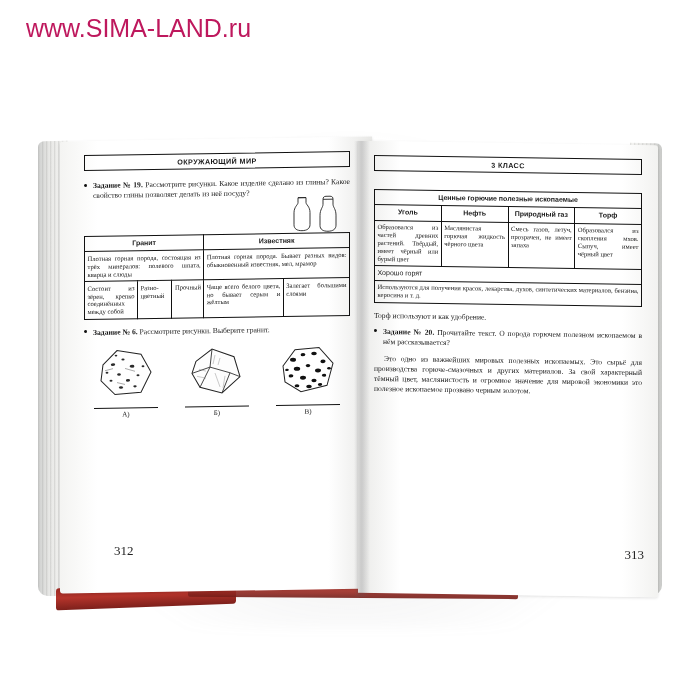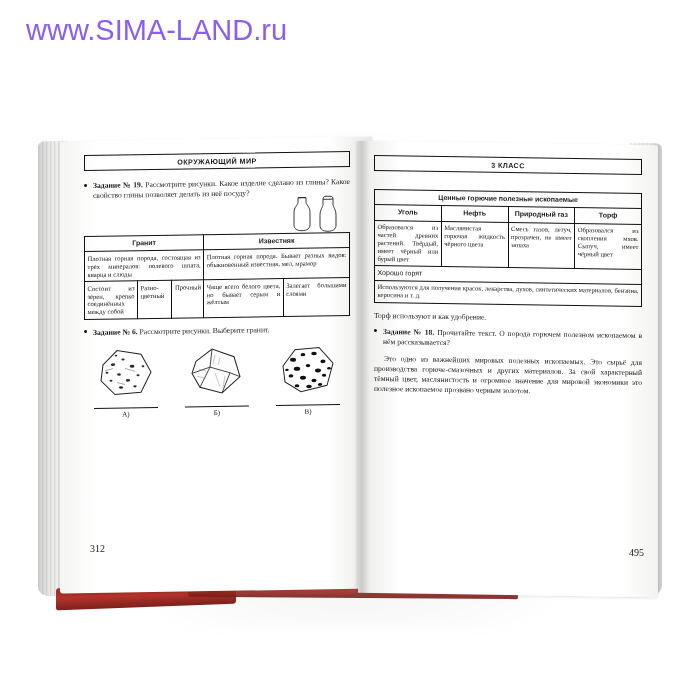--- a/index.html
+++ b/index.html
@@ -14,23 +14,23 @@
     font-family: "Liberation Sans", sans-serif;
     position: relative;
   }
 
   
   .watermark {
     position: absolute;
     top: 14px;
     left: 26px;
     font-family: "Liberation Sans", sans-serif;
-    font-size: 29px;
+    font-size: 25px;
     letter-spacing: 0px;
-    color: #8b5cf6;
+    color: #be185d;
     font-weight: 400;
     white-space: nowrap;
     z-index: 50;
   }
 
   
   .photo {
     position: absolute;
     left: 0;
     top: 0;
@@ -261,23 +261,24 @@
     font-family: "Liberation Serif", serif;
     margin-top: 2px;
   }
   .rock-rule {
     border-top: 1px solid #111;
     margin: 3px 4px 2px;
   }
 
   .folio {
     position: absolute;
-    font-size: 10px;
+    font-size: 13px;
     font-family: "Liberation Serif", serif;
     color: #222;
+    margin-left: 24px;
   }
   .folio-left { left: 52px; top: 410px; }
   .folio-right { right: 18px; top: 414px; }
 
   .goryat {
     text-align: center;
     font-family: "Liberation Sans", sans-serif;
     font-weight: bold;
     font-size: 7px;
   }
@@ -475,26 +476,26 @@
             <td colspan="4">Используются для получения красок, лекарства, духов, синтетических материалов, бензина, керосина и т. д.</td>
           </tr>
         </tbody>
           </table>
       </div>
 
       <div class="para noind">Торф используют и как удобрение.</div>
 
       <div class="task">
         <span class="bullet"></span>
-        <span class="num">Задание № 18.</span>
+        <span class="num">Задание № 20.</span>
         <span>Прочитайте текст. О порода горючем полезном ископаемом в нём рассказывается?</span>
       </div>
 
       <div class="para">Это одно из важнейших мировых полезных ископаемых. Это сырьё для производства горюче-смазочных и других материалов. За свой характерный тёмный цвет, маслянистость и огромное значение для мировой экономики это полезное ископаемое прозвано черным золотом.</div>
     </div>
 
-    <div class="folio folio-right">495</div>
+    <div class="folio folio-right">313</div>
 
     <div class="gutter"></div>
   </div>
 </div>
 
 <div class="watermark">www.SIMA-LAND.ru</div>
 
 </body></html>

